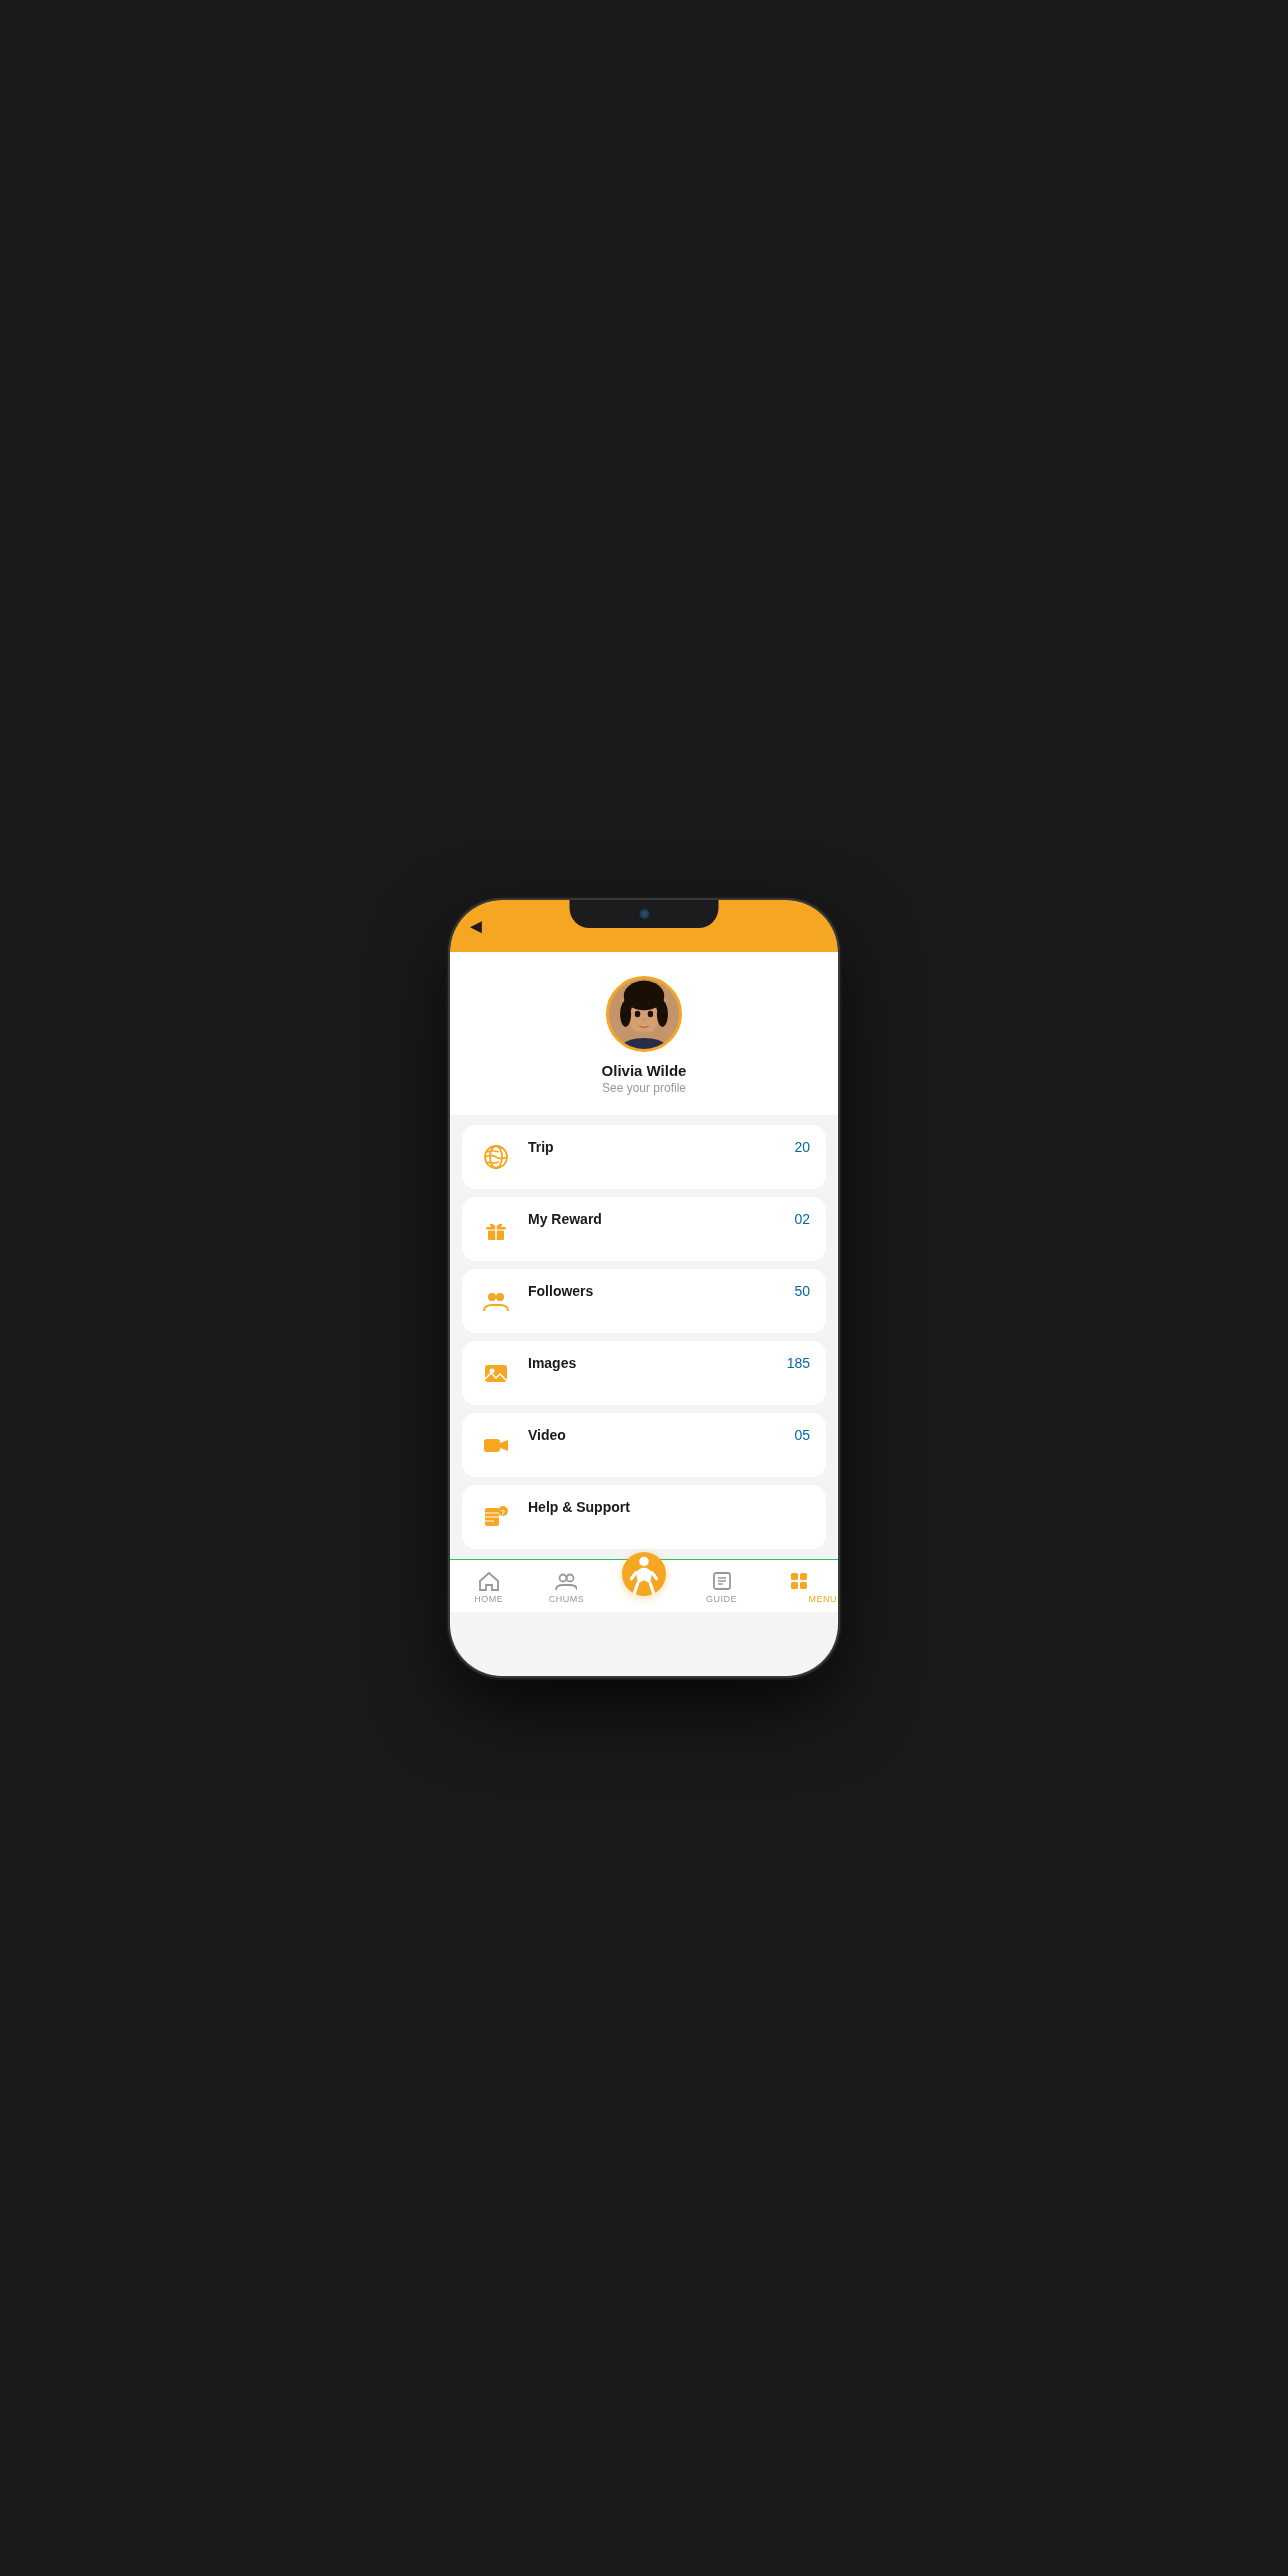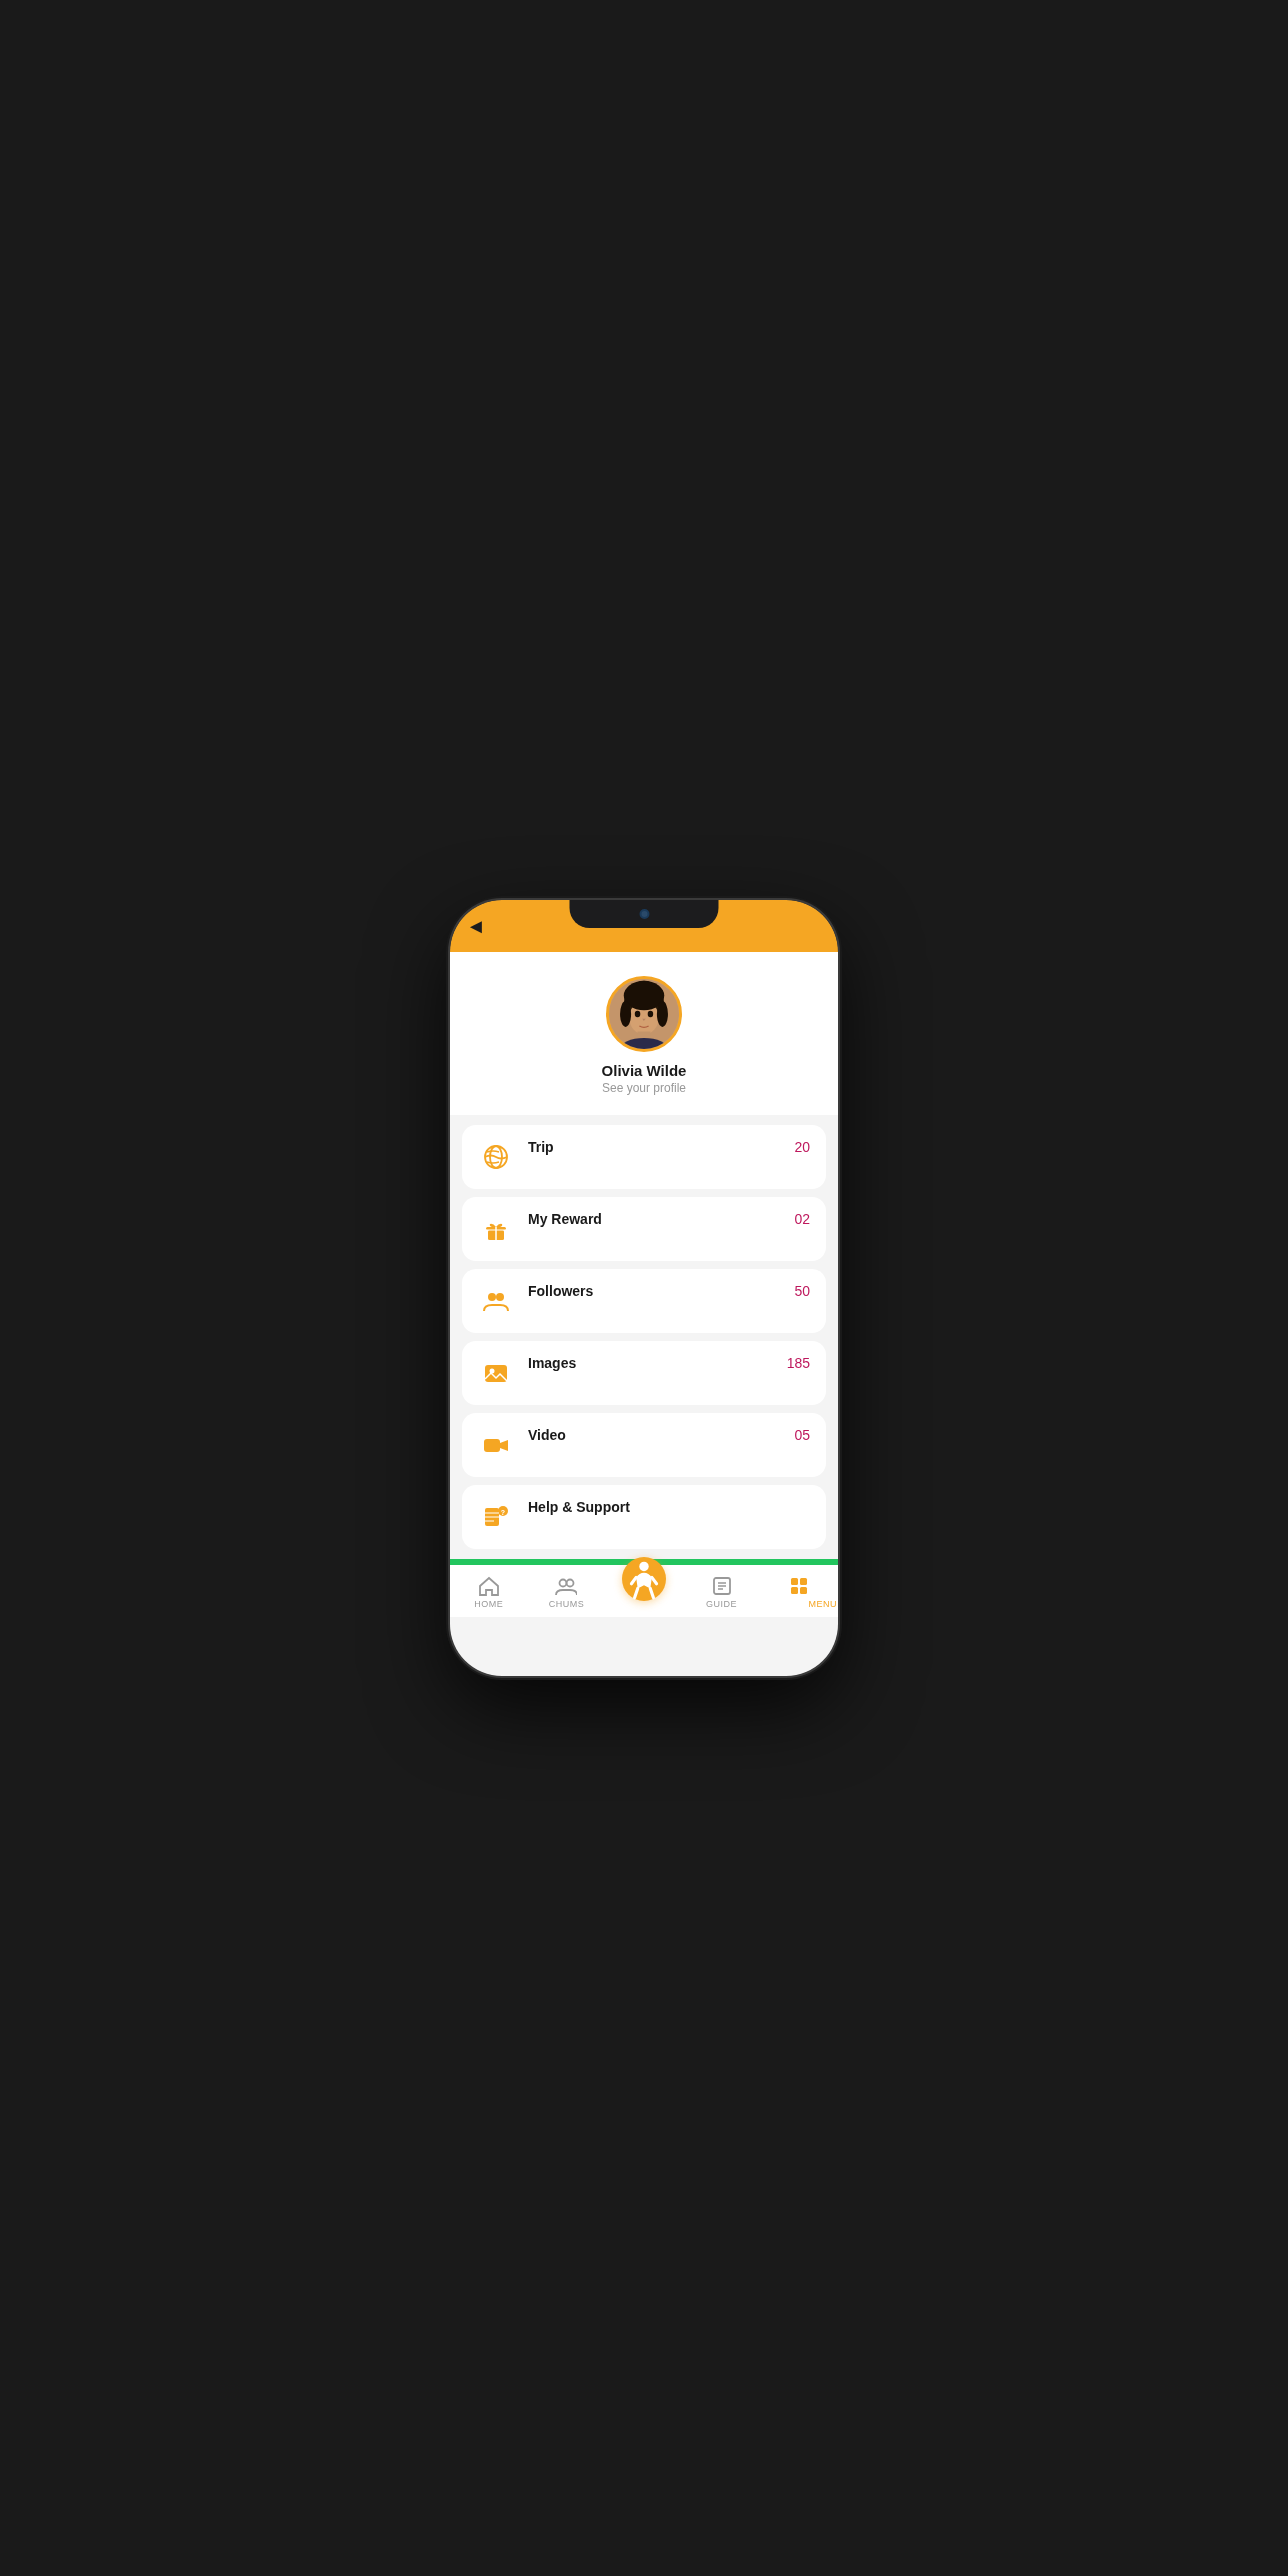--- a/index.html
+++ b/index.html
@@ -150,28 +150,28 @@
     .menu-label {
       font-size: 14px;
       font-weight: 600;
       color: #1a1a1a;
       flex: 1;
     }
 
     .menu-count {
       font-size: 14px;
       font-weight: 500;
-      color: #be185d;
+      color: #0369a1;
     }
 
     
     .bottom-nav {
       background: #fff;
       display: flex;
-      border-top: 6px solid #22c55e;
+      border-top: 1px solid #22c55e;
       position: sticky;
       bottom: 0;
     }
 
     .nav-item {
       flex: 1;
       display: flex;
       flex-direction: column;
       align-items: center;
       padding: 10px 0 8px;

